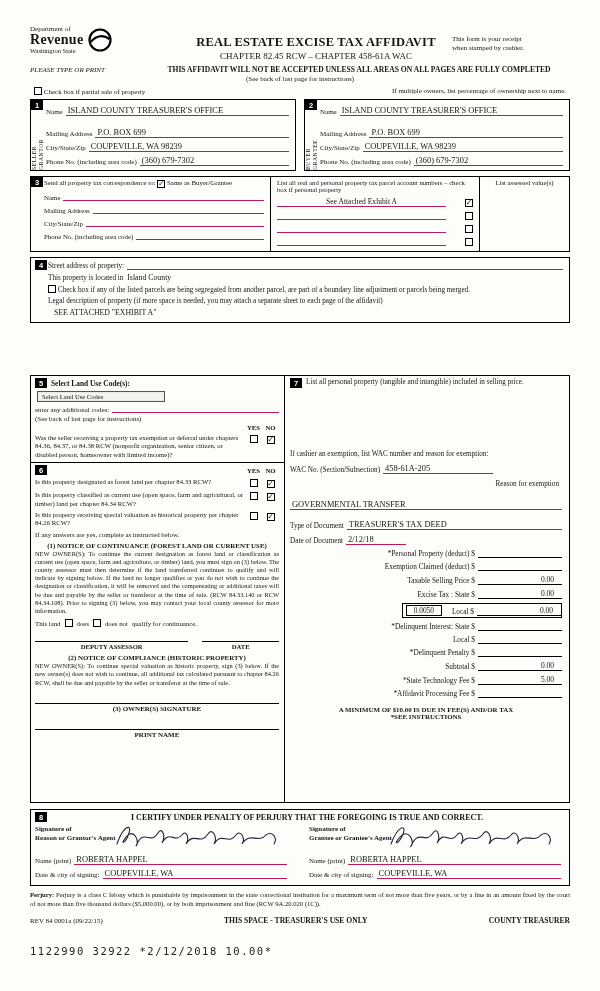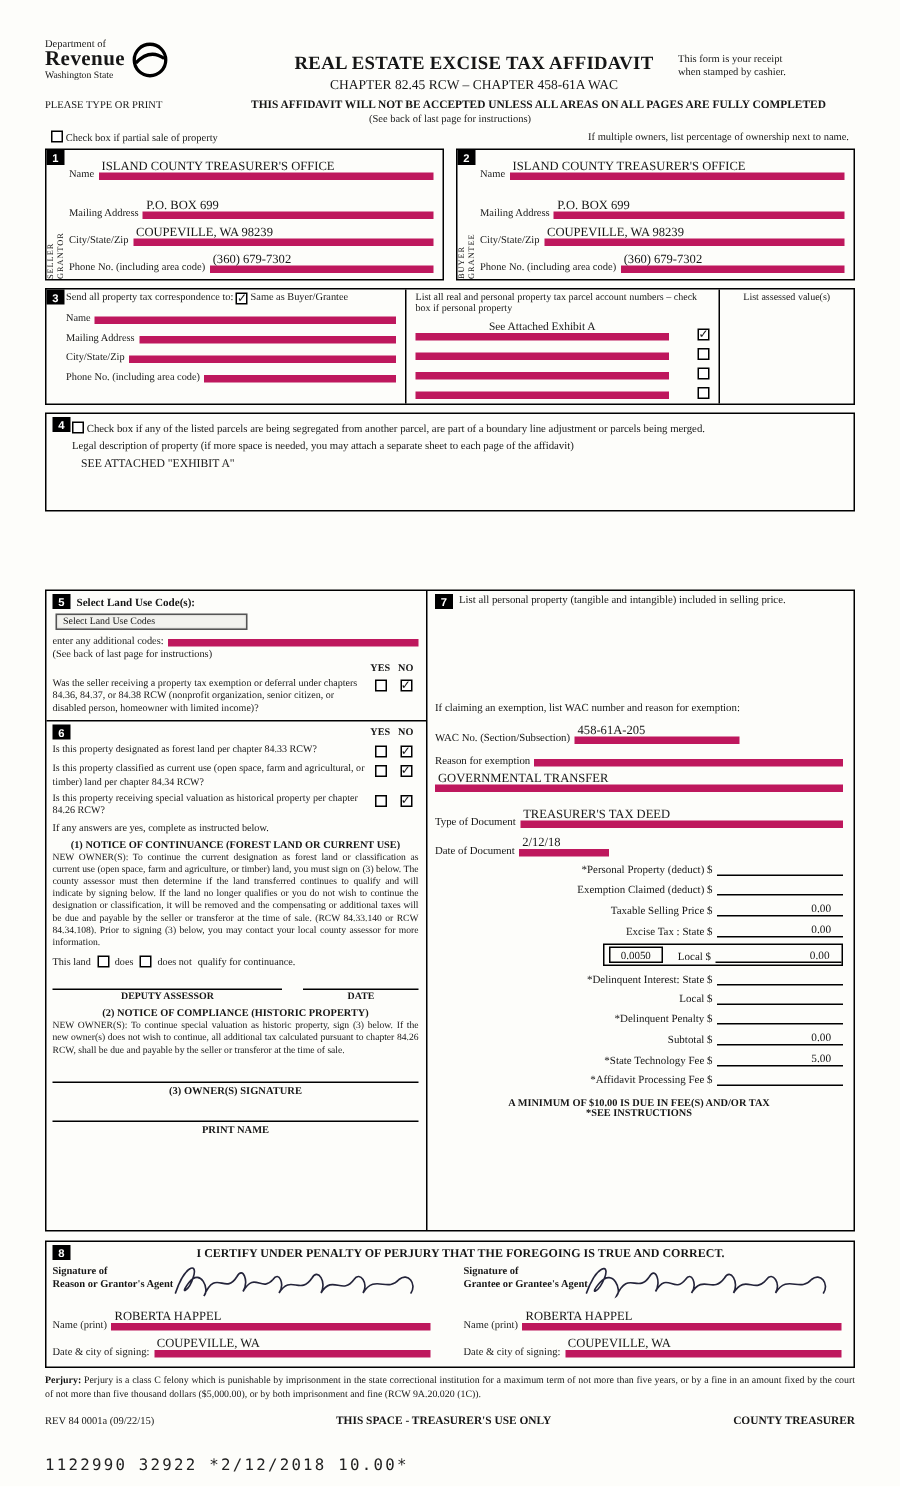--- a/index.html
+++ b/index.html
@@ -13,28 +13,28 @@
   
   .hdr { display:grid; grid-template-columns:150px 1fr 118px; align-items:start; }
   .logo { display:flex; align-items:center; gap:4px; }
   .logo .l1 { font-size:7px; line-height:1; }
   .logo .l2 { font-size:14px; font-weight:bold; letter-spacing:.3px; line-height:1.05; }
   .logo .l3 { font-size:6.5px; line-height:1; }
   .title { font-size:12.5px; font-weight:bold; text-align:center; margin-top:9px; letter-spacing:.2px; }
   .subtitle { font-size:9px; text-align:center; margin-top:1px; }
   .receipt-note { font-size:7px; line-height:1.3; margin-top:9px; }
   .typewarn { display:flex; align-items:baseline; margin-top:4px; }
-  .please { font-size:7px; width:118px; }
+  .please { font-size:7px; width:118px;font-style:italic; }
   .warn { flex:1; text-align:center; font-size:7.6px; font-weight:bold; }
   .seeback { text-align:center; font-size:7px; margin-top:1px; }
   .partialrow { display:flex; justify-content:space-between; font-size:7px; margin:4px 4px 3px 4px; }
   
   .cb { display:inline-flex; width:8px; height:8px; border:1px solid #000; font-size:8px; line-height:8px;
         align-items:center; justify-content:center; vertical-align:-1px; background:#fff; overflow:hidden; }
-  .fill { border-bottom:5px solid #be185d; display:inline-block; min-height:9px; }
+  .fill { border-bottom:1px solid #be185d; display:inline-block; min-height:9px; }
   .val { font-size:8.4px; padding:0 2px; white-space:nowrap; }
   
   .badge { min-width:12px; height:10px; background:#000; color:#fff; font:bold 7.5px "Liberation Sans", sans-serif;
            display:inline-flex; align-items:center; justify-content:center; padding:0 1px; }
   .strip { width:13px; display:flex; flex-direction:column; align-items:flex-start; }
   .vlabel { flex:1; display:flex; justify-content:center; padding-top:3px; }
   .vlabel span { writing-mode:vertical-rl; transform:rotate(180deg); font-size:5.6px; letter-spacing:.6px; line-height:1.25; }
   
   .parties { display:flex; gap:8px; margin-top:2px; }
   .party { flex:1; border:1.5px solid #000; display:flex; min-height:72px; }
@@ -252,20 +252,28 @@
     <div class="sec3-right">
       <div>List assessed value(s)</div>
     </div>
   </div>
 
   <div class="sec4">
     <div class="strip">
       <span class="badge">4</span>
     </div>
     <div class="sec4-body">
+      <div class="field" style="margin-top:1px;">
+        <span class="lbl">Street address of property:</span>
+        <span class="fill" style="flex:1;"></span>
+      </div>
+      <div>
+        <span>This property is located in</span>
+        <span class="val" style="font-size:7.8px;">Island County</span>
+      </div>
       <div>
         <span class="cb"></span>
         <span>Check box if any of the listed parcels are being segregated from another parcel, are part of a boundary line adjustment or parcels being merged.</span>
       </div>
       <div>Legal description of property (if more space is needed, you may attach a separate sheet to each page of the affidavit)</div>
       <div class="val" style="font-size:7.8px;margin-left:4px;">SEE ATTACHED "EXHIBIT A"</div>
     </div>
   </div>
 
   <div class="middle">
@@ -351,26 +359,26 @@
       </div>
     </div>
 
     <div class="colR">
       <div class="inlinehead" style="align-items:flex-start;">
         <span class="badge">7</span>
         <span style="font-size:7.2px;line-height:1.3;">List all  personal property (tangible and intangible) included in selling price.</span>
       </div>
       <div class="s7blank"></div>
 
-      <div style="font-size:7.2px;">If claiming an exemption, list WAC number and reason for exemption:</div>
+      <div style="font-size:7.2px;">If cashier an exemption, list WAC number and reason for exemption:</div>
       <div class="field" style="font-size:7.2px;margin-top:6px;align-items:flex-end;">
         <span class="lbl">WAC No. (Section/Subsection)</span>
         <span class="fill val" style="width:110px;flex:none;">458-61A-205</span>
       </div>
-      <div class="field" style="font-size:7.2px;margin-top:6px;">
+      <div class="field" style="font-size:7.2px;margin-top:6px;flex-direction:column;">
         <span class="lbl">Reason for exemption</span>
         <span class="fill"></span>
       </div>
       <div class="fill val" style="display:block;margin-top:3px;">GOVERNMENTAL TRANSFER</div>
 
       <div class="field" style="font-size:7.2px;margin-top:10px;">
         <span class="lbl">Type of Document</span>
         <span class="fill val">TREASURER'S TAX DEED</span>
       </div>
       <div class="field" style="font-size:7.2px;margin-top:5px;">

